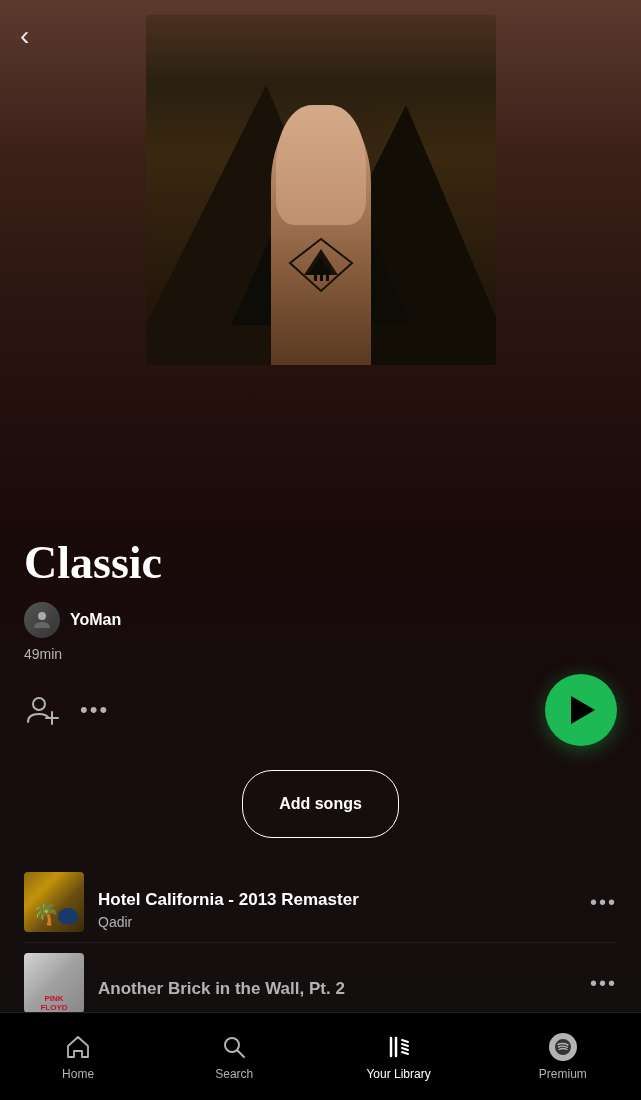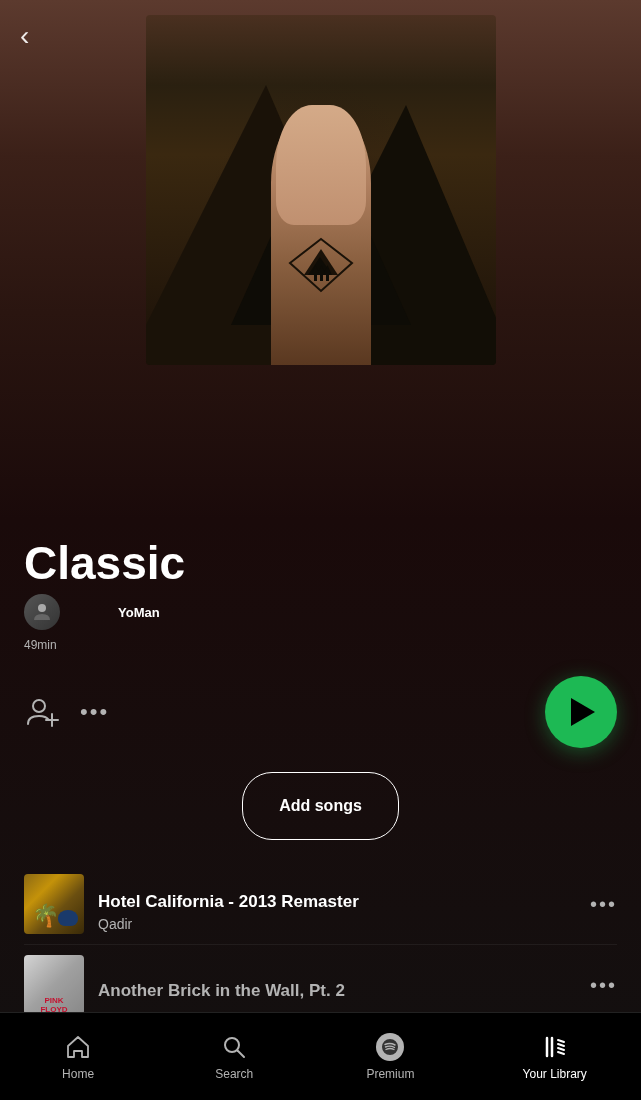--- a/index.html
+++ b/index.html
@@ -147,22 +147,23 @@
     .content {
       padding: 20px 24px 0;
       background: linear-gradient(180deg, #1a0a0a 0%, #111 100%);
       min-height: 580px;
     }
 
     .playlist-title {
       font-size: 46px;
       font-weight: 900;
       color: #fff;
-      margin-bottom: 8px;
+      margin-bottom: 16px;
       line-height: 1;
+      font-family: Liberation Serif, serif;
     }
 
     .creator-row {
       display: flex;
       align-items: center;
       gap: 10px;
       margin-bottom: 8px;
     }
 
     .creator-avatar {
@@ -172,30 +173,29 @@
       background: linear-gradient(135deg, #555 0%, #333 100%);
       overflow: hidden;
       display: flex;
       align-items: center;
       justify-content: center;
       font-size: 14px;
       color: #aaa;
     }
 
     .creator-name {
-      font-size: 13px;
+      font-size: 16px;
       font-weight: 600;
       color: #fff;
-      margin-left: 48px;
     }
 
     .duration {
-      font-size: 12px;
+      font-size: 14px;
       color: #b3b3b3;
-      margin-bottom: 24px;
+      margin-bottom: 12px;
     }
 
     .actions-row {
       display: flex;
       align-items: center;
       justify-content: space-between;
       margin-bottom: 24px;
     }
 
     .left-actions {
@@ -636,43 +636,43 @@
   </div>
 
   <div class="nav-item">
     <div class="nav-icon">
       <svg width="26" height="26" viewBox="0 0 26 26">
         <circle cx="11" cy="11" r="7" stroke="#b3b3b3" stroke-width="2" fill="none"></circle>
         <line x1="16.5" y1="16.5" x2="23" y2="23" stroke="#b3b3b3" stroke-width="2" stroke-linecap="round"></line>
       </svg>
     </div>
     <span class="nav-label">Search</span>
-  </div>
-
-  <div class="nav-item">
-    <div class="nav-icon">
-      <div class="spotify-logo">
-        <svg class="spotify-logo-inner" viewBox="0 0 18 18" xmlns="http://www.w3.org/2000/svg">
-          <circle cx="9" cy="9" r="9" fill="#333"></circle>
-          <path d="M4 6.5 Q9 4.5 14 7" stroke="#b3b3b3" stroke-width="1.5" fill="none" stroke-linecap="round"></path>
-          <path d="M4.5 9 Q9 7 13.5 9.5" stroke="#b3b3b3" stroke-width="1.4" fill="none" stroke-linecap="round"></path>
-          <path d="M5 11.5 Q9 9.5 13 11.5" stroke="#b3b3b3" stroke-width="1.3" fill="none" stroke-linecap="round"></path>
-        </svg>
-      </div>
-    </div>
-    <span class="nav-label">Premium</span>
   </div>
 
   <div class="nav-item active">
     <div class="nav-icon">
       <svg width="26" height="26" viewBox="0 0 26 26">
         <line x1="5" y1="4" x2="5" y2="22" stroke="#fff" stroke-width="2.5" stroke-linecap="round"></line>
         <line x1="10" y1="4" x2="10" y2="22" stroke="#fff" stroke-width="2.5" stroke-linecap="round"></line>
         <line x1="16" y1="6" x2="22" y2="8" stroke="#fff" stroke-width="2" stroke-linecap="round"></line>
         <line x1="16" y1="10" x2="22" y2="12" stroke="#fff" stroke-width="2" stroke-linecap="round"></line>
         <line x1="16" y1="14" x2="22" y2="16" stroke="#fff" stroke-width="2" stroke-linecap="round"></line>
         <line x1="16" y1="18" x2="22" y2="20" stroke="#fff" stroke-width="2" stroke-linecap="round"></line>
       </svg>
     </div>
     <span class="nav-label active">Your Library</span>
   </div>
 
+  <div class="nav-item">
+    <div class="nav-icon">
+      <div class="spotify-logo">
+        <svg class="spotify-logo-inner" viewBox="0 0 18 18" xmlns="http://www.w3.org/2000/svg">
+          <circle cx="9" cy="9" r="9" fill="#333"></circle>
+          <path d="M4 6.5 Q9 4.5 14 7" stroke="#b3b3b3" stroke-width="1.5" fill="none" stroke-linecap="round"></path>
+          <path d="M4.5 9 Q9 7 13.5 9.5" stroke="#b3b3b3" stroke-width="1.4" fill="none" stroke-linecap="round"></path>
+          <path d="M5 11.5 Q9 9.5 13 11.5" stroke="#b3b3b3" stroke-width="1.3" fill="none" stroke-linecap="round"></path>
+        </svg>
+      </div>
+    </div>
+    <span class="nav-label">Premium</span>
+  </div>
+
 </nav>
 
 </body></html>

